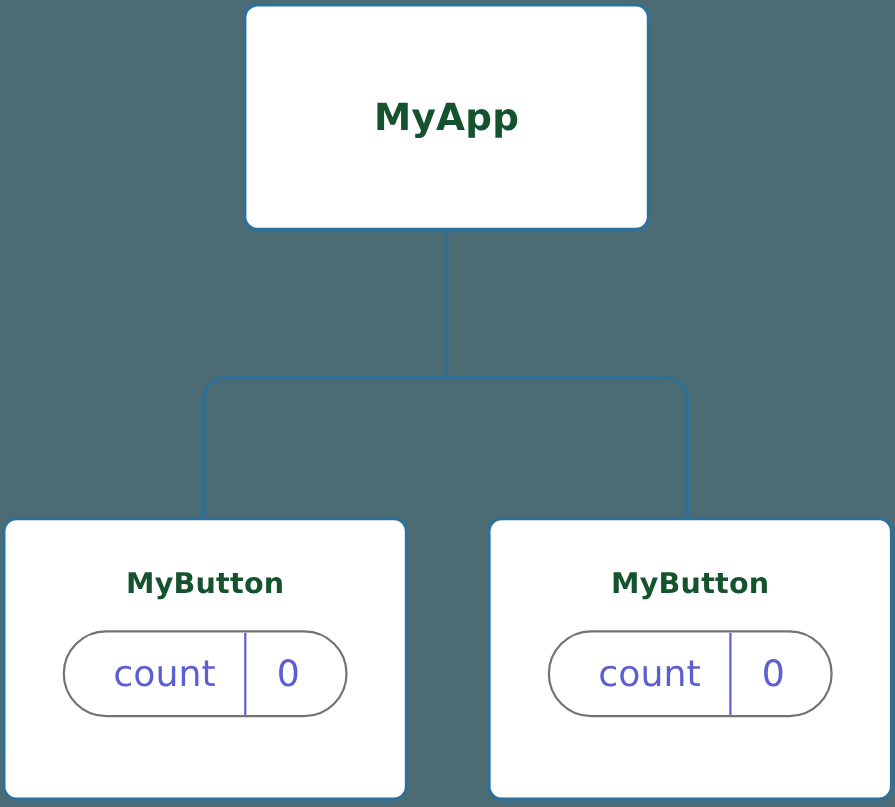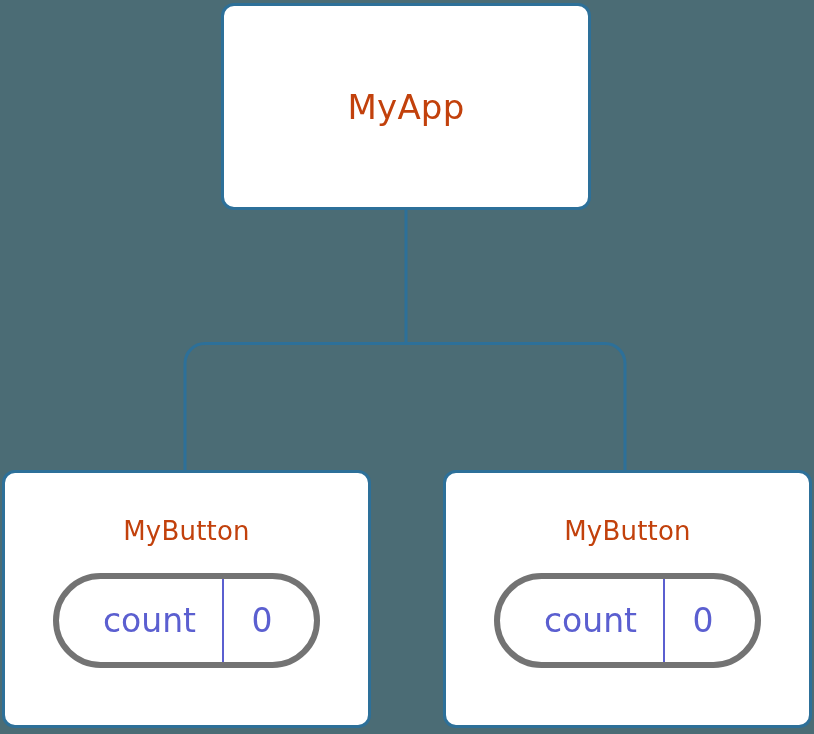--- a/index.html
+++ b/index.html
@@ -52,40 +52,40 @@
     height: 258px;
   }
   .node-child-right {
     left: 443px;
     top: 470px;
     width: 369px;
     height: 258px;
   }
 
   .node-title {
-    color: #c2410c;
+    color: #14532d;
     font-size: 34px;
     line-height: 1;
     letter-spacing: 0.2px;
     white-space: nowrap;
-    font-weight: 400;
+    font-weight: 700;
   }
   .node-child-left .node-title,
   .node-child-right .node-title {
     margin-top: 45px;
     font-size: 26px;
   }
 
   
   .state-pill {
     margin-top: 29px;
-    height: 95px;
+    height: 79px;
     display: flex;
     align-items: stretch;
-    border: 6px solid #737373;
+    border: 2px solid #737373;
     border-radius: 999px;
     background: transparent;
     box-sizing: border-box;
     overflow: hidden;
   }
   .state-key {
     display: flex;
     align-items: center;
     justify-content: center;
     padding: 0 26px 0 44px;

